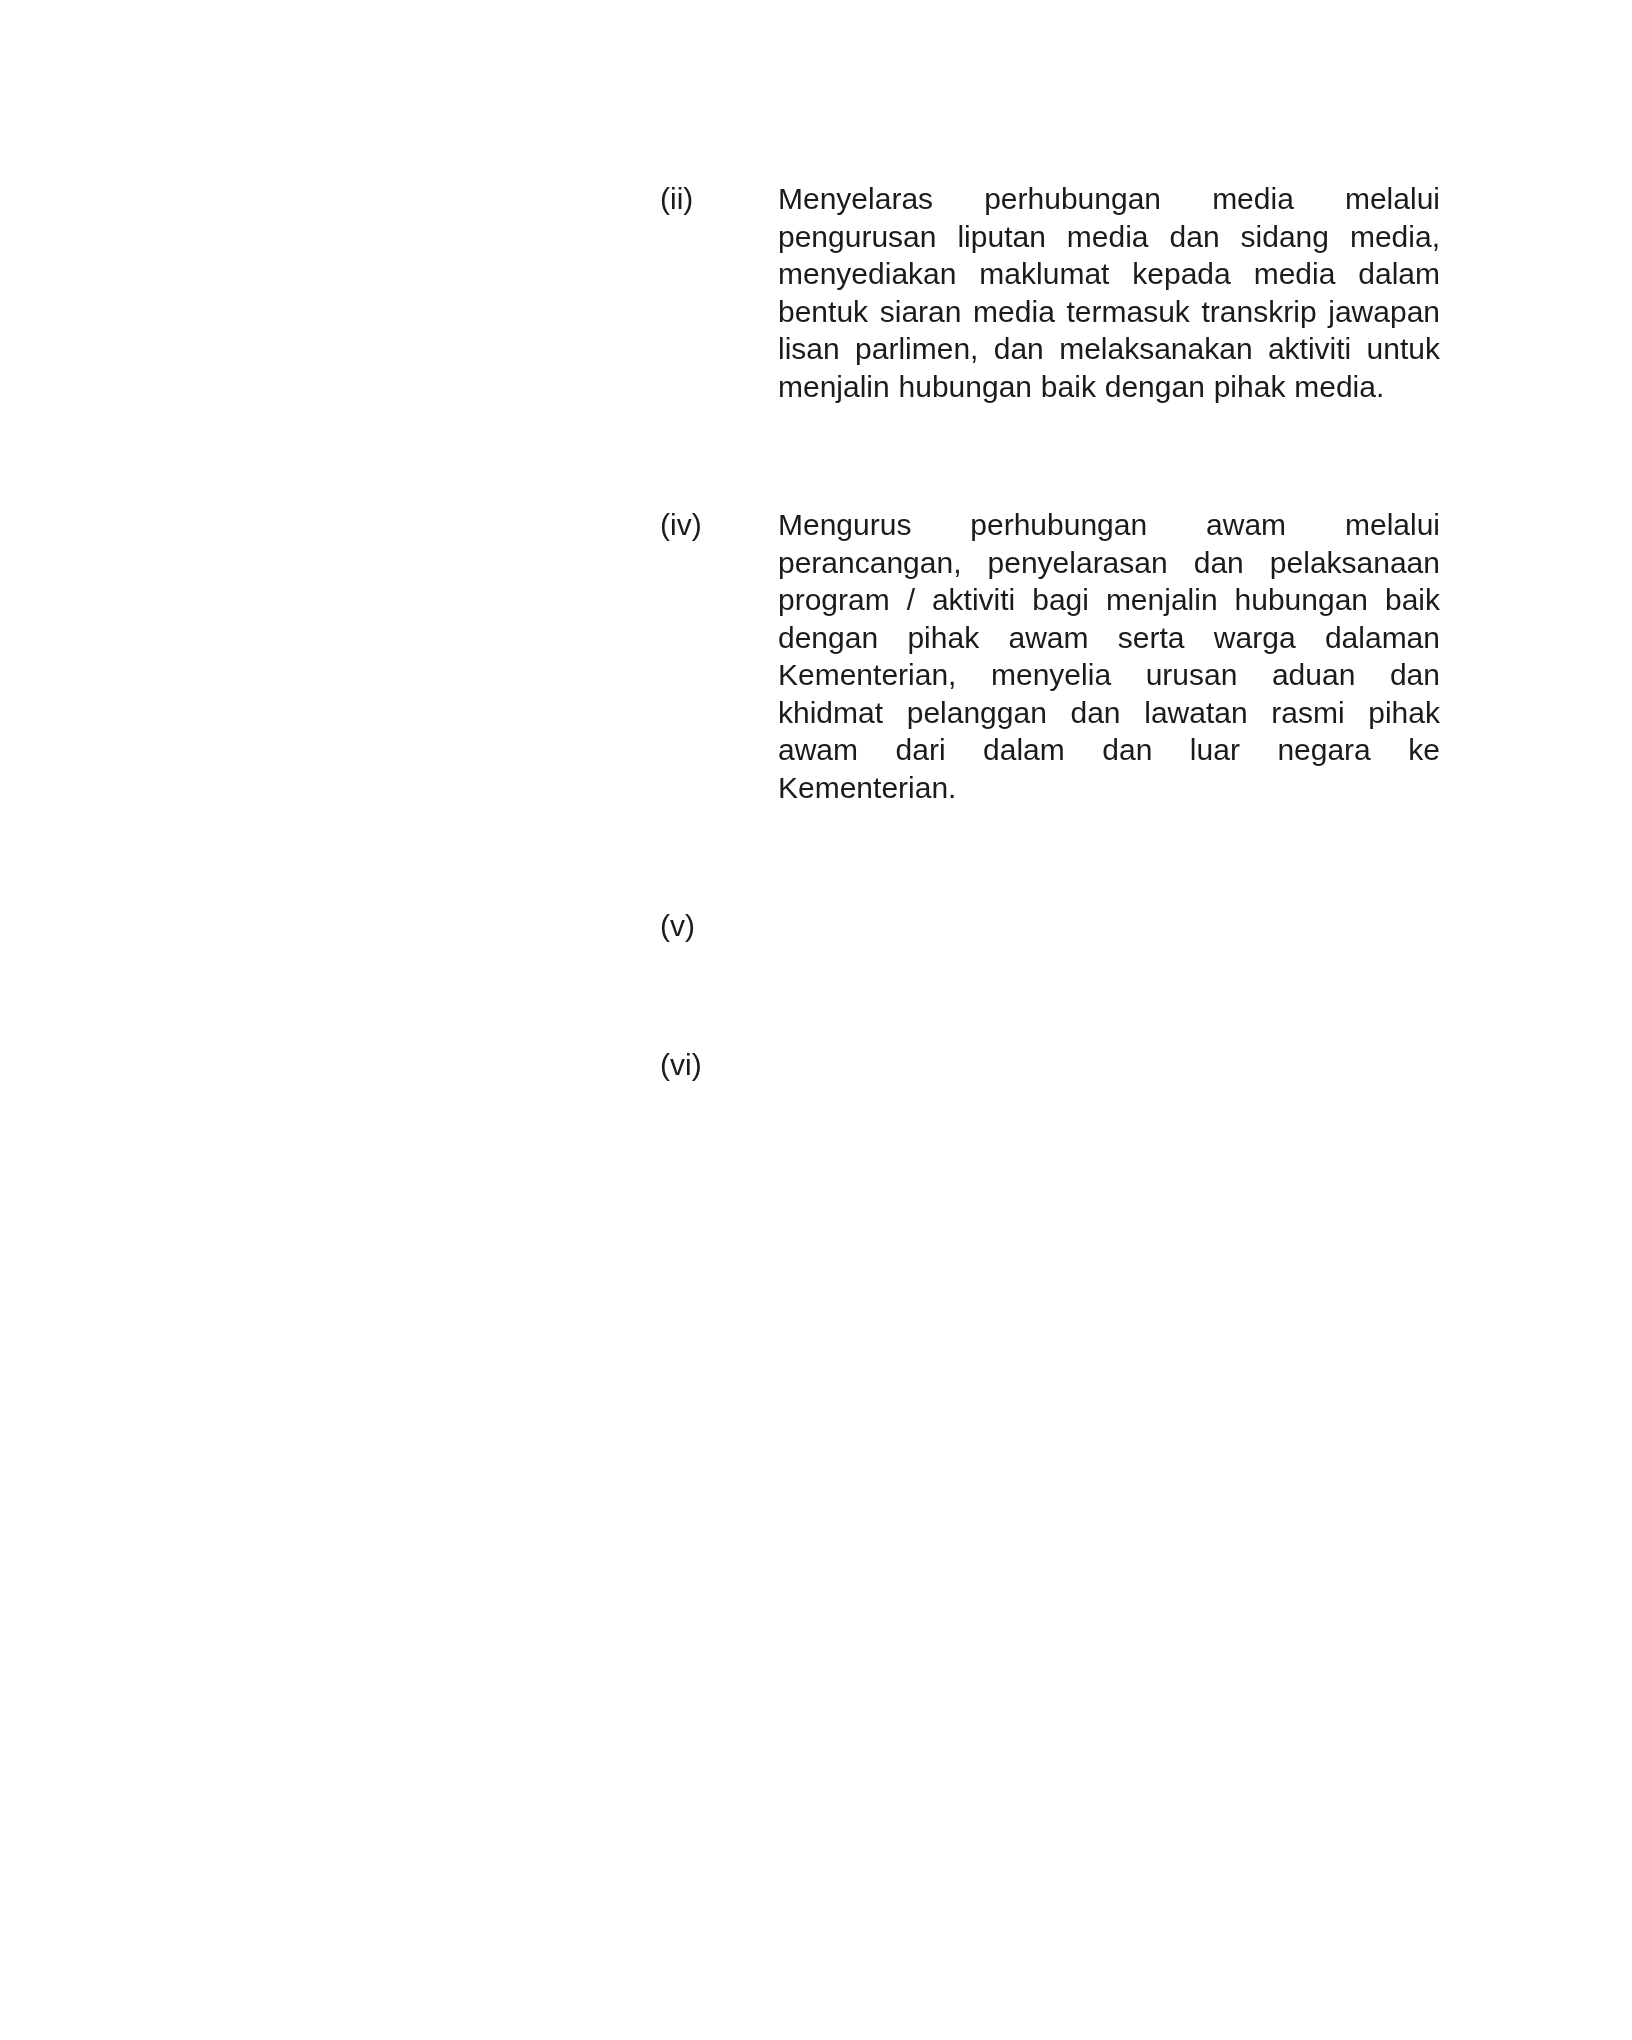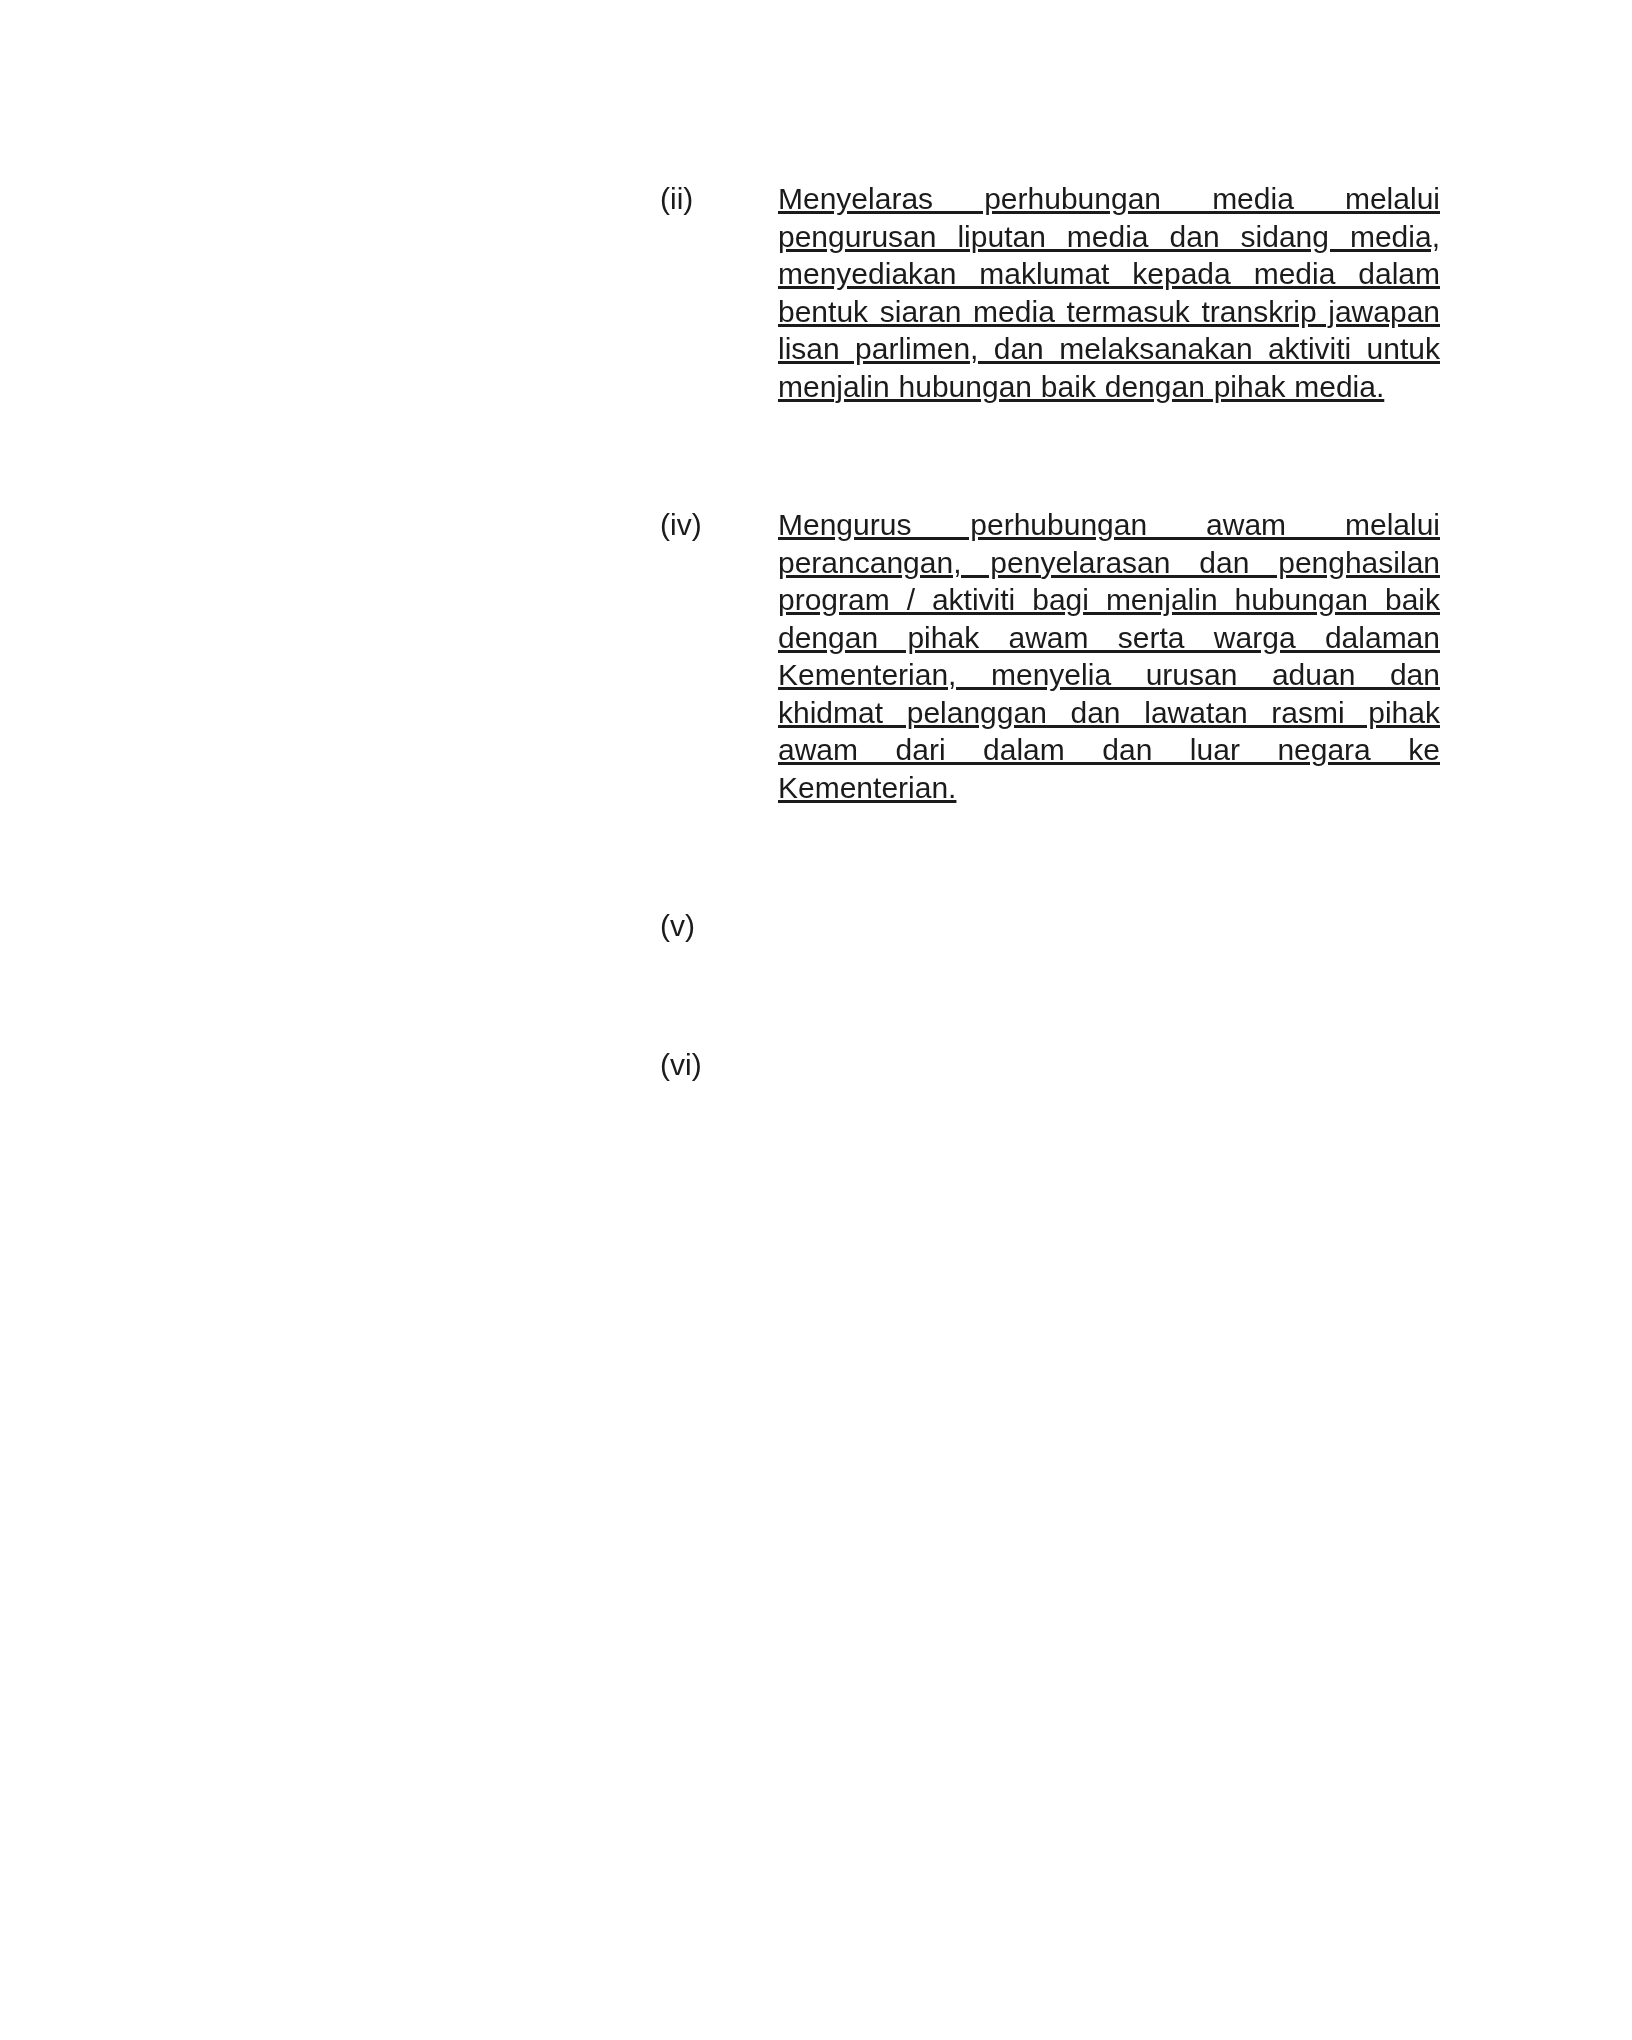--- a/index.html
+++ b/index.html
@@ -44,37 +44,36 @@
     flex-shrink: 0;
     text-align: left;
   }
 
   .text {
     flex: 1;
     text-align: justify;
     text-align-last: left;
     hyphens: none;
     word-spacing: 0.5px;
-    text-decoration: underline;
   }
 </style>
 </head>
 <body>
 
 <div class="page">
   <div class="list">
 
     <div class="item">
       <span class="marker">(ii)</span>
       <p class="text">Menyelaras perhubungan media melalui pengurusan liputan media dan sidang media, menyediakan maklumat kepada media dalam bentuk siaran media termasuk transkrip jawapan lisan parlimen, dan melaksanakan aktiviti untuk menjalin hubungan baik dengan pihak media.</p>
     </div>
 
     <div class="item">
       <span class="marker">(iv)</span>
-      <p class="text">Mengurus perhubungan awam melalui perancangan, penyelarasan dan penghasilan program / aktiviti bagi menjalin hubungan baik dengan pihak awam serta warga dalaman Kementerian, menyelia urusan aduan dan khidmat pelanggan dan lawatan rasmi pihak awam dari dalam dan luar negara ke Kementerian.</p>
+      <p class="text">Mengurus perhubungan awam melalui perancangan, penyelarasan dan pelaksanaan program / aktiviti bagi menjalin hubungan baik dengan pihak awam serta warga dalaman Kementerian, menyelia urusan aduan dan khidmat pelanggan dan lawatan rasmi pihak awam dari dalam dan luar negara ke Kementerian.</p>
     </div>
 
     <div class="item">
       <span class="marker">(v)</span>
     </div>
 
     <div class="item">
       <span class="marker">(vi)</span>
     </div>
 

